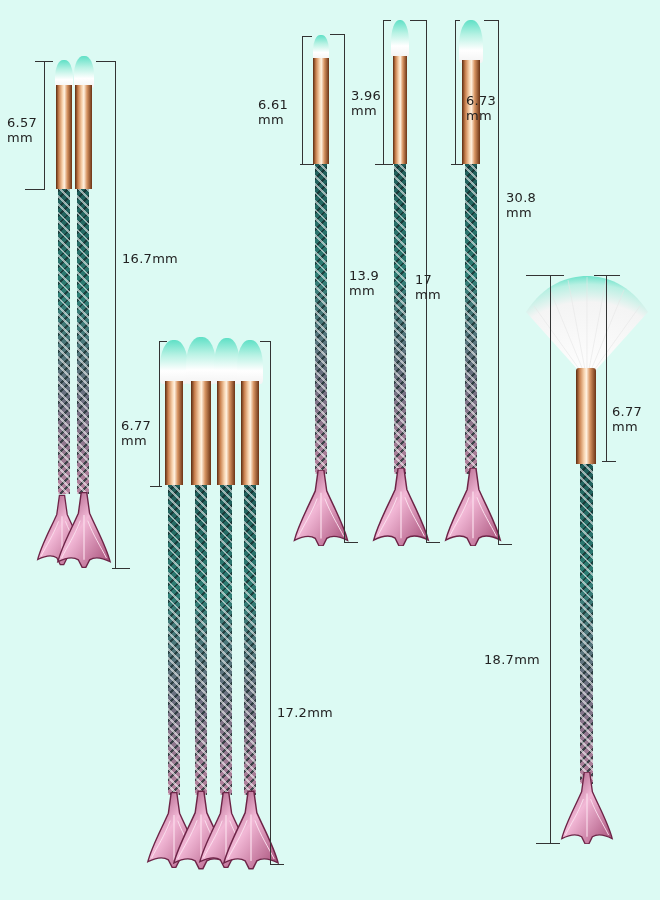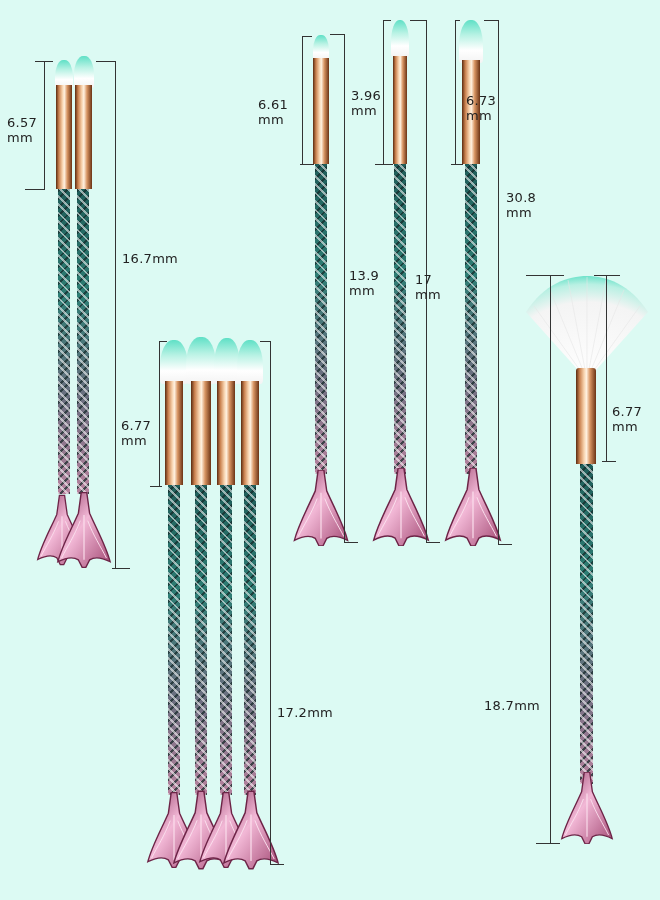--- a/index.html
+++ b/index.html
@@ -211,21 +211,21 @@
     </svg>
     <div class="ferrule" style="left:576px;top:368px;width:20px;height:96px;border-radius:3px 3px 0 0;"></div>
     <div class="handle" style="left:580px;top:464px;width:13px;height:320px;"></div>
     <svg class="tail" style="left:556px;top:772px;width:62px;height:72px;">
         <use href="#tail"></use>
       </svg>
 
     <div class="dim-v" style="left:550px;top:275px;height:568px;"></div>
     <div class="dim-h" style="left:526px;top:275px;width:38px;"></div>
     <div class="dim-h" style="left:536px;top:843px;width:24px;"></div>
-    <div class="label" style="left:484px;top:652px;margin-top:46px;">18.7mm</div>
+    <div class="label" style="left:484px;top:652px;">18.7mm</div>
 
     <div class="dim-v" style="left:606px;top:275px;height:186px;"></div>
     <div class="dim-h" style="left:594px;top:275px;width:26px;"></div>
     <div class="dim-h" style="left:602px;top:461px;width:14px;"></div>
     <div class="label" style="left:612px;top:404px;">
       <div>6.77</div>
         <div>mm</div>
     </div>
   </div>
 

